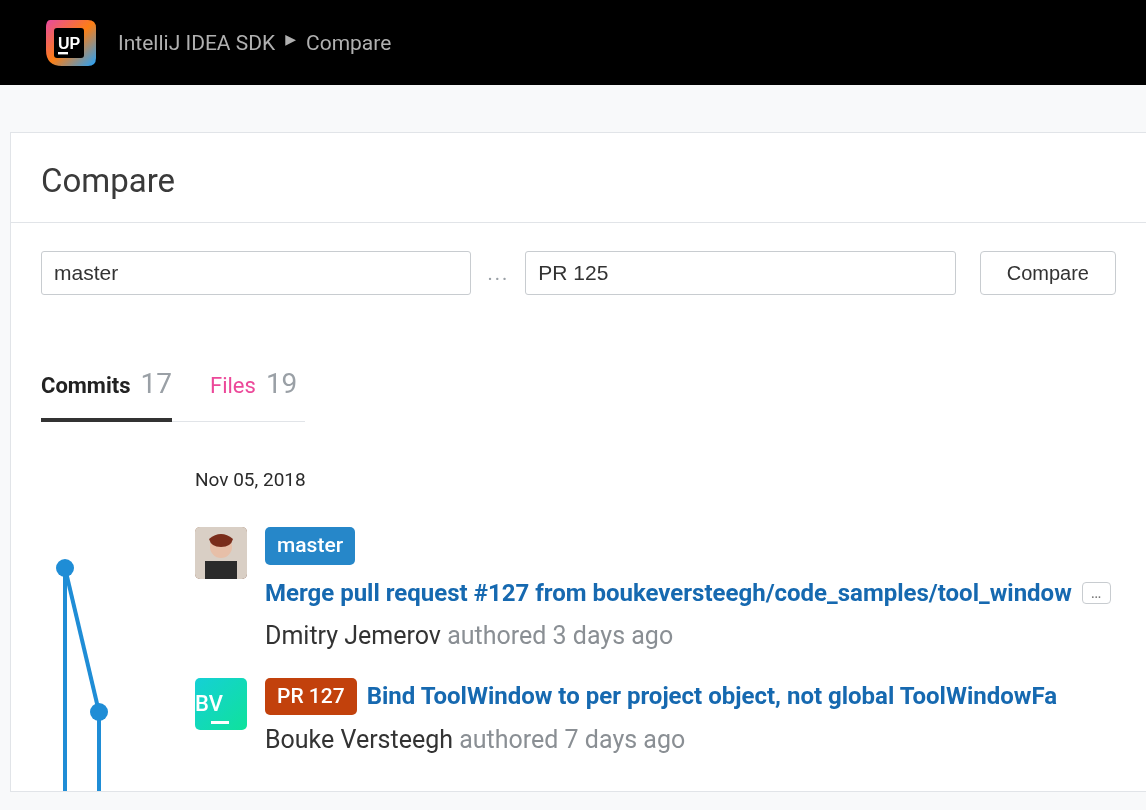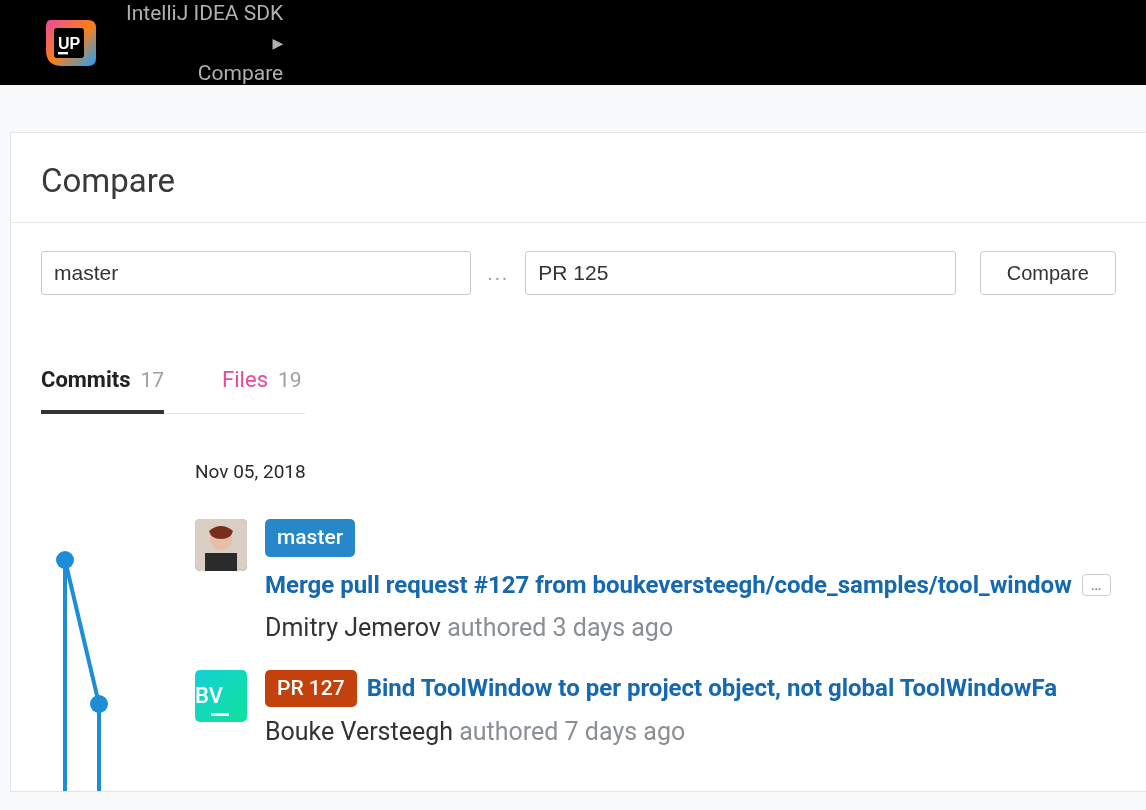--- a/index.html
+++ b/index.html
@@ -18,27 +18,26 @@
     align-items: center;
     padding-left: 40px;
   }
   .logo {
     width: 58px;
     height: 58px;
     border-radius: 12px;
     position: relative;
   }
   .breadcrumb {
-    margin-left: 28px;
+    margin-left: 20px;
     color: #b0b0b0;
     font-size: 21px;
     display: flex;
-    align-items: flex-end;
+    align-items: flex-start;
     gap: 10px;
-    flex-direction: column;
   }
   .breadcrumb .sep {
     font-size: 14px;
     color: #b0b0b0;
   }
   .main-card {
     background: #fff;
     margin: 47px 0 0 10px;
     border: 1px solid #e1e4e8;
     border-right: none;
@@ -83,21 +82,21 @@
     border-radius: 4px;
     background: #fff;
     font-size: 20px;
     color: #333;
     cursor: pointer;
     margin-left: 12px;
   }
   .tabs {
     display: flex;
     padding: 72px 30px 0 30px;
-    gap: 58px;
+    gap: 38px;
   }
   .tab {
     display: flex;
     align-items: baseline;
     gap: 10px;
     padding-bottom: 18px;
     cursor: pointer;
     border-bottom: 4px solid transparent;
   }
   .tab.active {
@@ -106,21 +105,21 @@
   .tab.active .tab-label {
     font-weight: 700;
     color: #222;
   }
   .tab-label {
     font-size: 22px;
     color: #ec4899;
     font-weight: 400;
   }
   .tab-count {
-    font-size: 21px;
+    font-size: 28px;
     color: #9aa0a6;
   }
   .tabs-underline {
     border-bottom: 1px solid #e1e4e8;
     margin: -1px 30px 0 30px;
     width: 264px;
   }
   .commit-area {
     padding: 46px 0 0 36px;
     position: relative;

